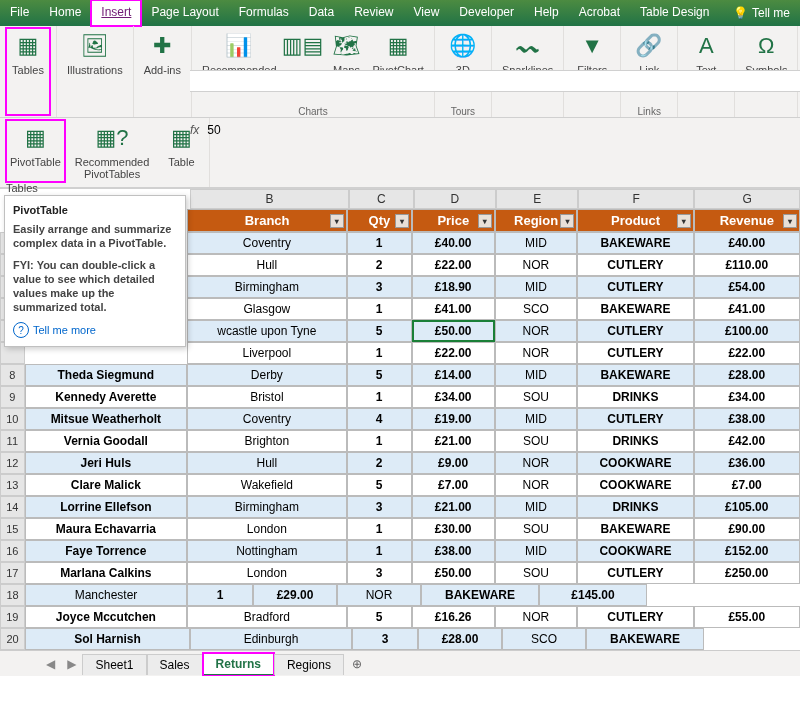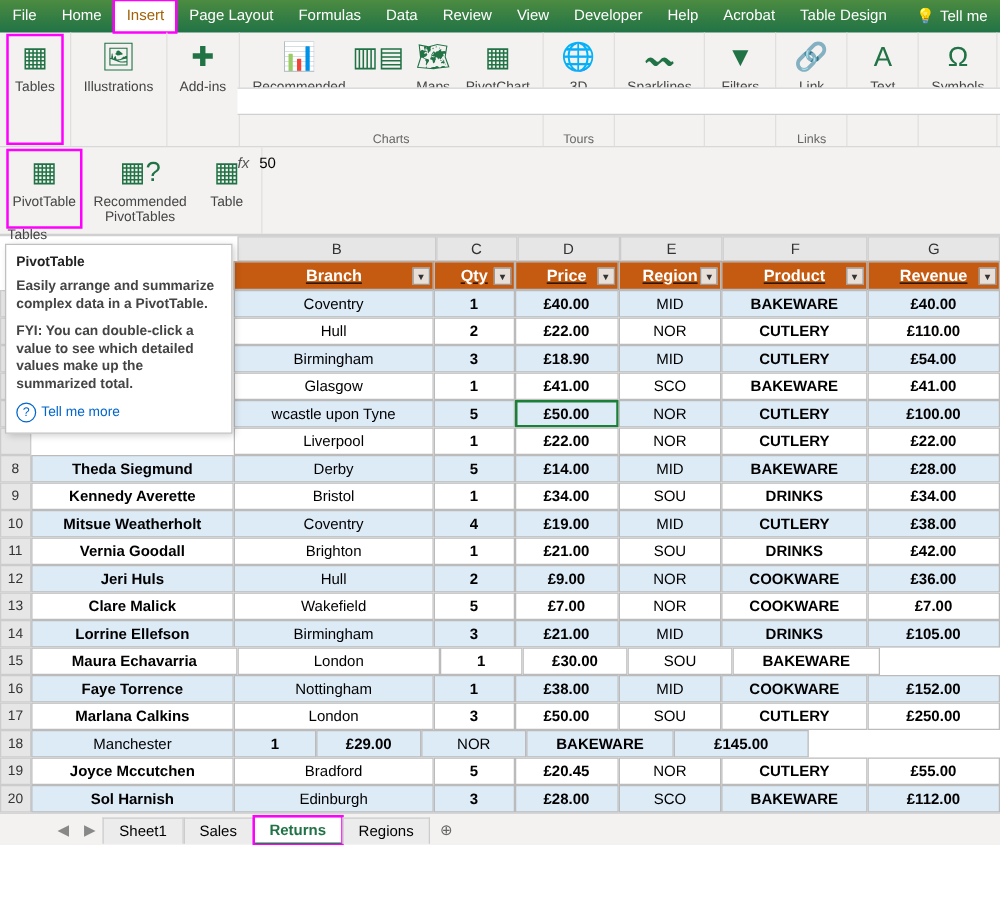--- a/index.html
+++ b/index.html
@@ -1,19 +1,19 @@
 <!DOCTYPE html>
 <html><head>
 <meta charset="utf-8">
 <style>
 * { box-sizing: border-box; font-family: 'Segoe UI', Tahoma, sans-serif; }
 body { margin: 0; background: #fff; width: 800px; }
 .menubar { display: flex; background: linear-gradient(#4c8b41,#217346); height: 26px; font-size: 12px; color: #fff; position: relative; }
 .menubar .tab { padding: 5px 10px; cursor: pointer; }
-.menubar .tab.active { background: #fff; color: #a16207; }
+.menubar .tab.active { background: #fff; color: #701a75; text-decoration: underline; }
 .menubar .tab.highlight-mag { outline: 2px solid magenta; outline-offset: -1px; }
 .menubar .right { margin-left: auto; display: flex; }
 .menubar .tellme { padding: 5px 10px; display:flex; align-items:center; gap:4px;}
 .ribbon { display: flex; background: #f3f2f1; border-bottom: 1px solid #d0d0d0; height: 92px; font-size: 11px; color: #444; }
 .ribbon-group { display: flex; flex-direction: column; border-right: 1px solid #e1dfdd; padding: 2px 6px 0 6px; position: relative; }
 .ribbon-group .gname { text-align: center; font-size: 10px; color: #666; padding-top: 2px; }
 .rb-btn { display: flex; flex-direction: column; align-items: center; justify-content: flex-start; padding: 2px 4px; cursor: pointer; text-align: center; min-width: 44px; }
 .rb-btn .ic { width: 32px; height: 32px; display:flex; align-items:center; justify-content:center; font-size:22px; color:#217346;}
 .rb-btn .lbl { line-height: 12px; margin-top:2px;}
 .rb-row { display:flex; flex:1; }
@@ -224,21 +224,21 @@
 
   <div class="colhdr" id="colhdr" style="margin-left:190px;">
       <div style="width: 162px;">B</div>
       <div style="width: 66px;">C</div>
       <div style="width: 84px;">D</div>
       <div style="width: 84px;">E</div>
       <div style="width: 118px;">F</div>
       <div style="width: 108px;">G</div>
     </div>
 
-  <div class="tblhdr" id="tblhdr" style="margin-left:25px;text-decoration:underline;">
+  <div class="tblhdr" id="tblhdr" style="margin-left:25px;">
     <div class="h wA" style="visibility:hidden"></div>
   <div class="h wB">
         <span>Branch</span>
         <span class="dd">▾</span>
       </div>
       <div class="h wC">
         <span>Qty</span>
         <span class="dd">▾</span>
       </div>
       <div class="h wD">
@@ -391,20 +391,21 @@
         <div class="cell c-rev wG">£105.00</div>
       </div>
       <div class="rowwrap row-alt">
         <div class="rownum">15</div>
         <div class="cell c-name wA">Maura Echavarria</div>
         <div class="cell c-branch wB">London</div>
         <div class="cell c-qty wC">1</div>
         <div class="cell c-price wD">£30.00</div>
         <div class="cell c-region wE">SOU</div>
         <div class="cell c-product wF">BAKEWARE</div>
+        <div class="cell c-rev wG">£90.00</div>
       </div>
       <div class="rowwrap">
         <div class="rownum">16</div>
         <div class="cell c-name wA">Faye Torrence</div>
         <div class="cell c-branch wB">Nottingham</div>
         <div class="cell c-qty wC">1</div>
         <div class="cell c-price wD">£38.00</div>
         <div class="cell c-region wE">MID</div>
         <div class="cell c-product wF">COOKWARE</div>
         <div class="cell c-rev wG">£152.00</div>
@@ -426,34 +427,33 @@
         <div class="cell c-price wD">£29.00</div>
         <div class="cell c-region wE">NOR</div>
         <div class="cell c-product wF">BAKEWARE</div>
         <div class="cell c-rev wG">£145.00</div>
       </div>
       <div class="rowwrap row-alt">
         <div class="rownum">19</div>
         <div class="cell c-name wA">Joyce Mccutchen</div>
         <div class="cell c-branch wB">Bradford</div>
         <div class="cell c-qty wC">5</div>
-        <div class="cell c-price wD">£20.45</div>
+        <div class="cell c-price wD">£16.26</div>
         <div class="cell c-region wE">NOR</div>
         <div class="cell c-product wF">CUTLERY</div>
         <div class="cell c-rev wG">£55.00</div>
       </div>
       <div class="rowwrap">
         <div class="rownum">20</div>
         <div class="cell c-name wA">Sol Harnish</div>
         <div class="cell c-branch wB">Edinburgh</div>
         <div class="cell c-qty wC">3</div>
         <div class="cell c-price wD">£28.00</div>
         <div class="cell c-region wE">SCO</div>
         <div class="cell c-product wF">BAKEWARE</div>
-        <div class="cell c-rev wG">£112.00</div>
       </div>
     </div>
 </div>
 
 <div class="sheettabs" id="sheettabs">
   <span class="nav">◀</span>
   <span class="nav">▶</span>
 <div class="st">Sheet1</div>
     <div class="st">Sales</div>
     <div class="st active mag">Returns</div>

